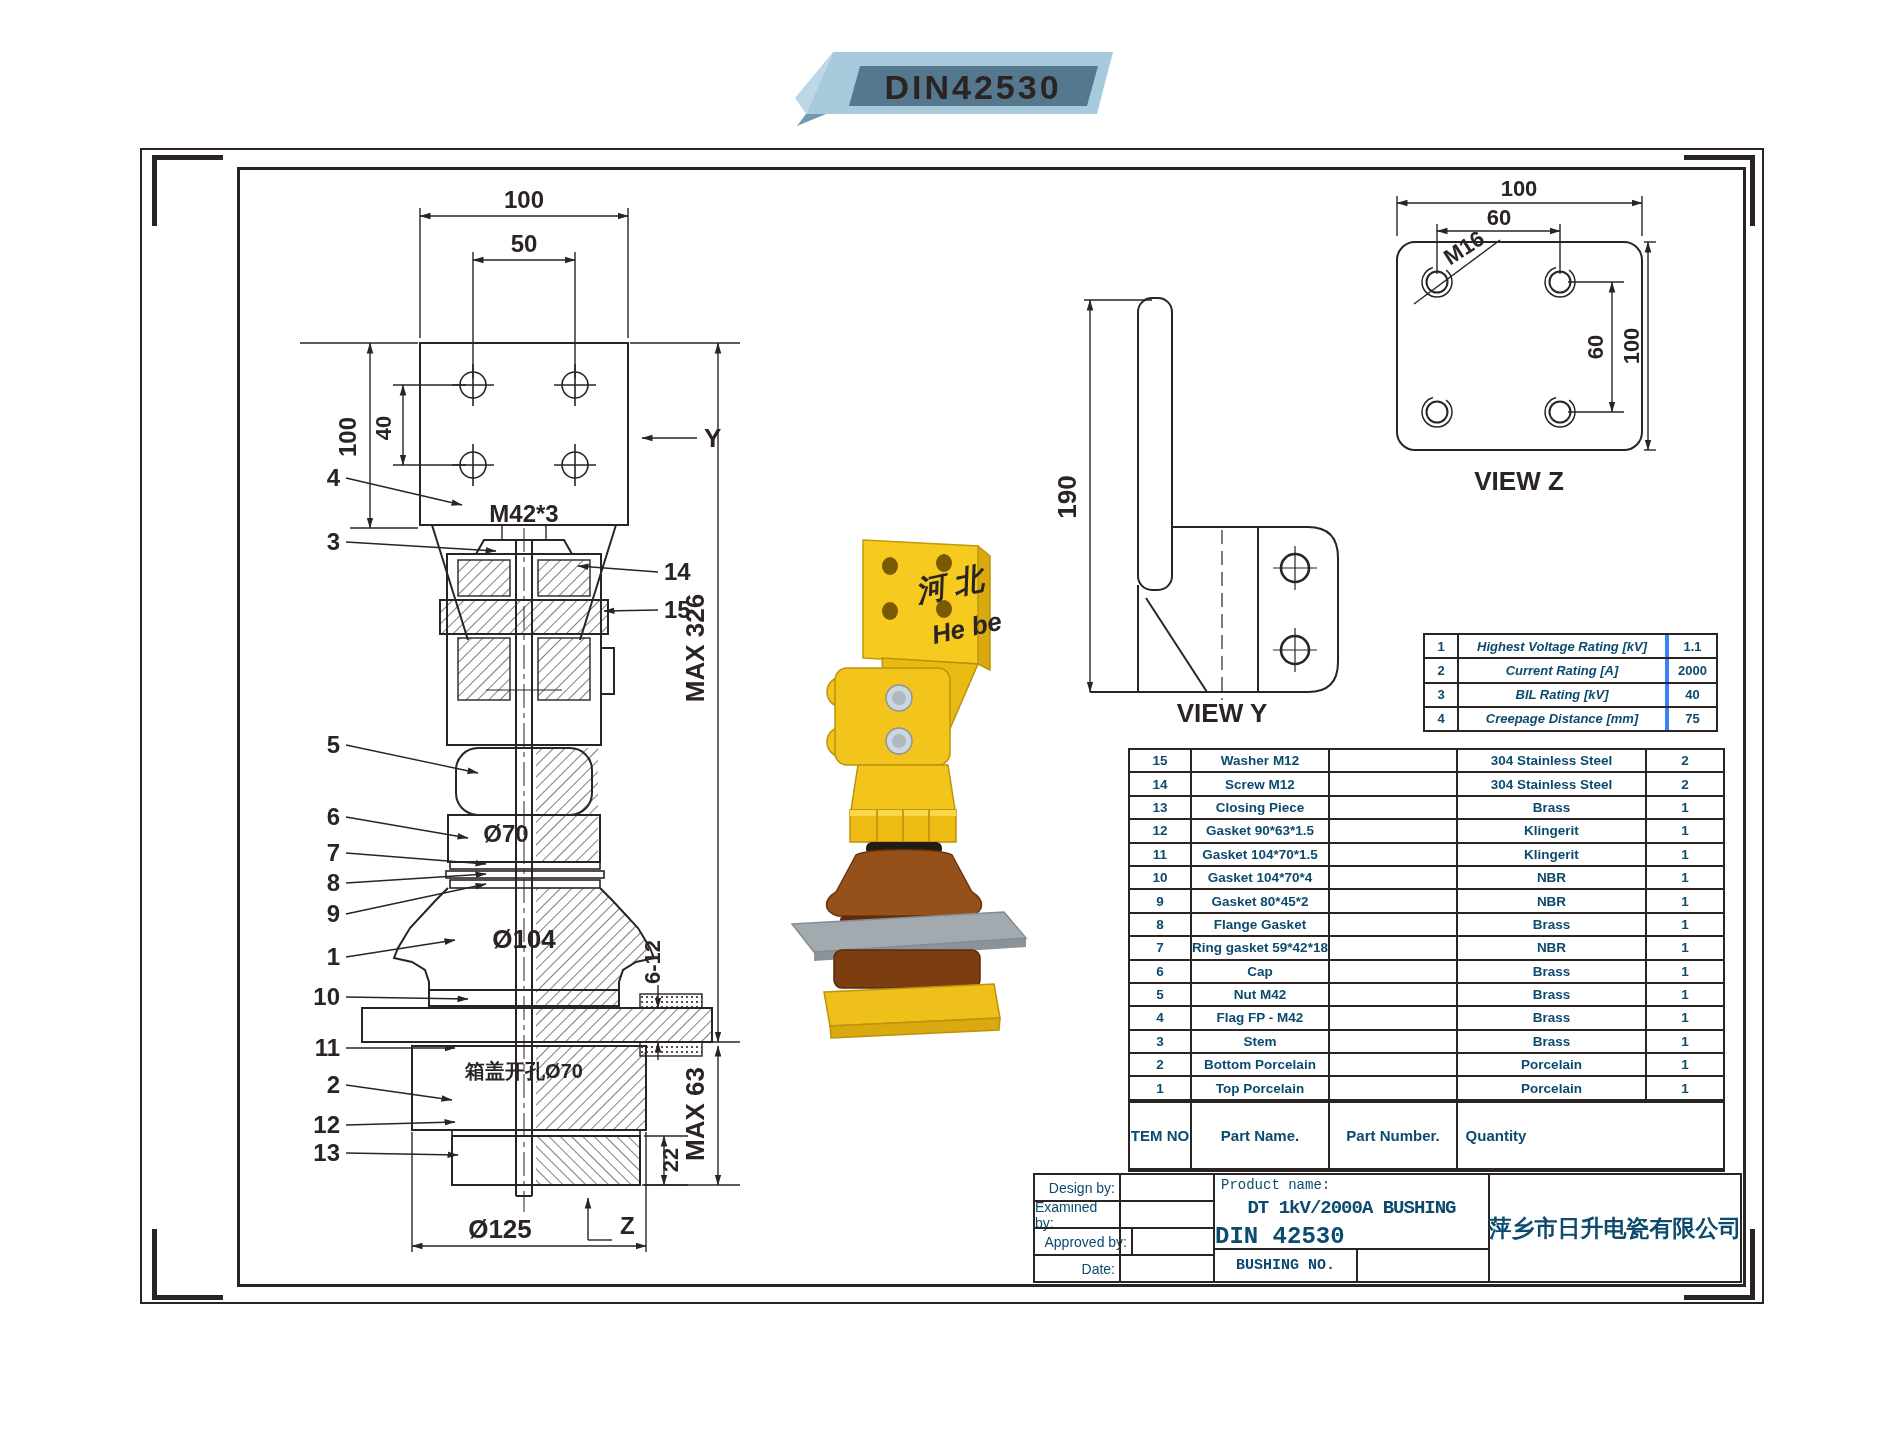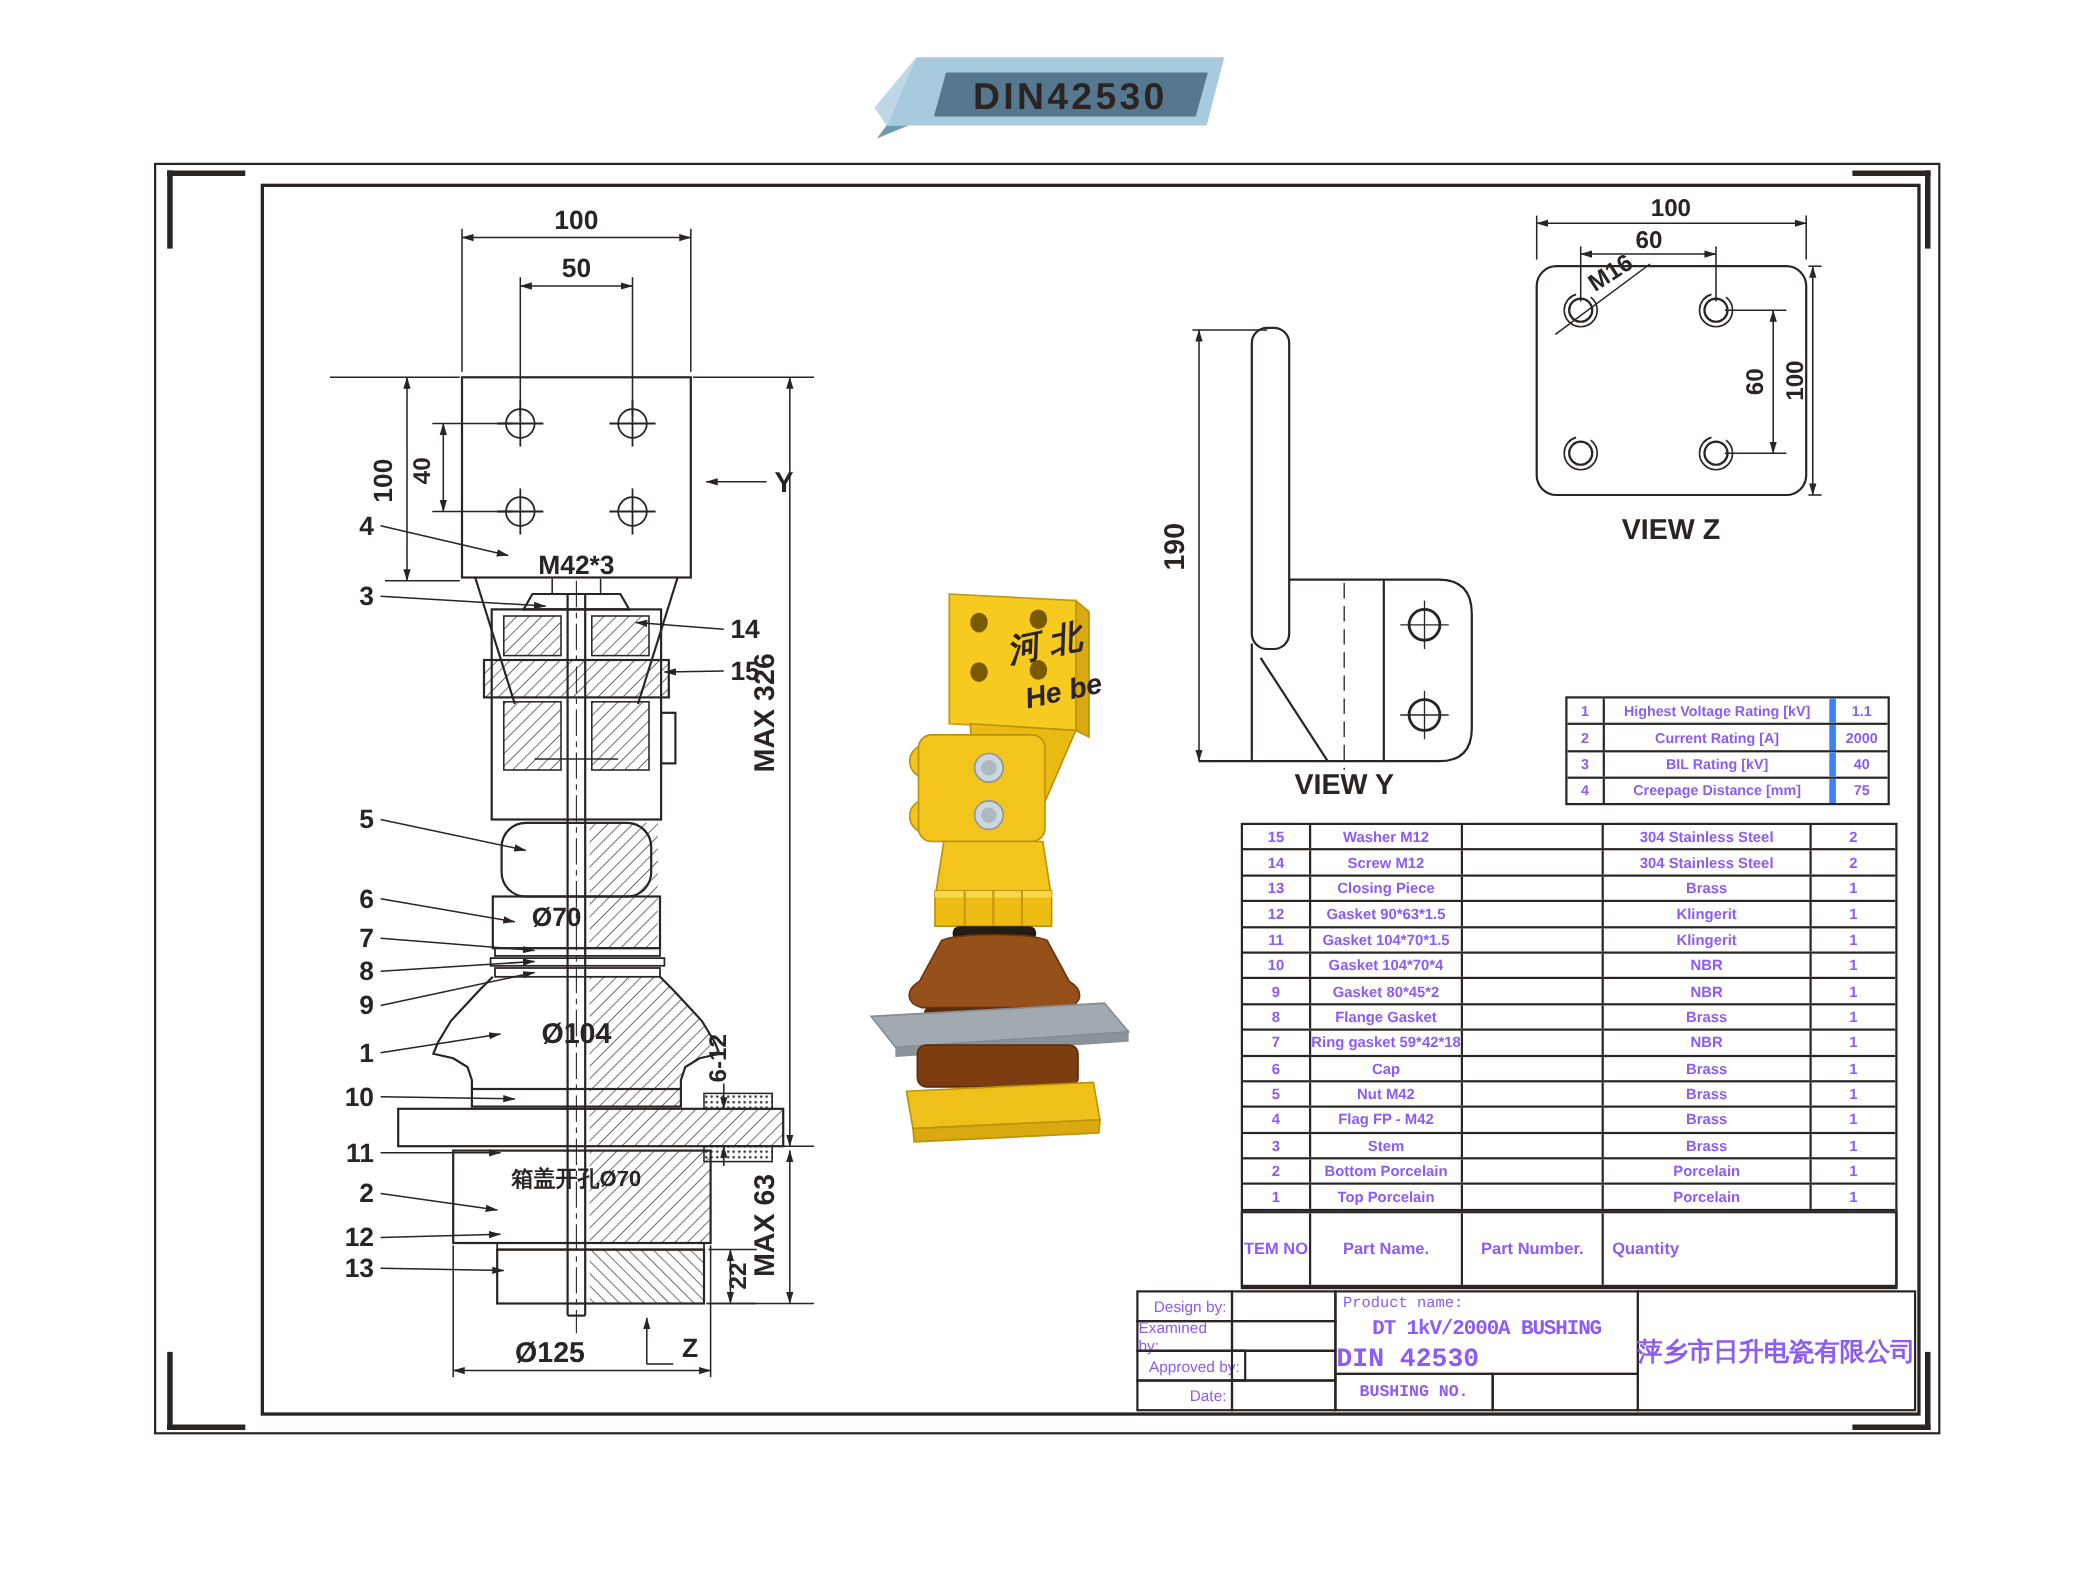--- a/index.html
+++ b/index.html
@@ -1,38 +1,38 @@
 <!DOCTYPE html>
 <html><head>
 <meta charset="utf-8">
 <style>
   html,body{margin:0;padding:0;background:#ffffff;}
   .page{position:relative;width:1900px;height:1450px;background:#ffffff;overflow:hidden;
-        font-family:"Liberation Sans",sans-serif;color:#8b5cf6;}
+        font-family:"Liberation Sans",sans-serif;color:#0c4a6e;}
   .abs{position:absolute;}
   
   .outer-frame{left:140px;top:148px;width:1620px;height:1152px;border:2px solid #2a2422;}
   .inner-frame{left:237px;top:167px;width:1503px;height:1114px;border:3px solid #2a2422;}
   .corner{width:66px;height:66px;}
   .corner.tl{left:152px;top:155px;border-left:5px solid #2a2422;border-top:5px solid #2a2422;}
   .corner.tr{left:1684px;top:155px;border-right:5px solid #2a2422;border-top:5px solid #2a2422;}
   .corner.bl{left:152px;top:1229px;border-left:5px solid #2a2422;border-bottom:5px solid #2a2422;}
   .corner.br{left:1684px;top:1229px;border-right:5px solid #2a2422;border-bottom:5px solid #2a2422;}
   svg{position:absolute;overflow:visible;}
   svg text{font-family:"Liberation Sans",sans-serif;font-weight:bold;fill:#2a2422;}
   
   .ins-title{left:1423px;top:583px;width:295px;height:46px;border:2px solid #2a2422;
              display:flex;align-items:center;justify-content:center;font-weight:bold;font-size:17px;box-sizing:border-box;}
   .ins-body{left:1423px;top:633px;width:295px;height:99px;border:2px solid #2a2422;box-sizing:border-box;
             display:flex;flex-direction:column;}
   .ins-row{display:flex;flex:1;border-bottom:2px solid #2a2422;}
   .ins-row:last-child{border-bottom:none;}
   .ins-row div{display:flex;align-items:center;justify-content:center;font-weight:bold;font-size:13px;box-sizing:border-box;}
   .ins-no{width:34px;border-right:2px solid #2a2422;}
-  .ins-name{flex:1;border-right:6px solid #3b82f6;}
+  .ins-name{flex:1;border-right:4px solid #3b82f6;font-style:italic;}
   .ins-val{width:47px;}
   .parts{left:1128px;top:748px;width:597px;height:424px;border:2px solid #2a2422;box-sizing:border-box;
          display:flex;flex-direction:column;}
   .p-row{display:flex;height:23.4px;border-bottom:2px solid #2a2422;box-sizing:border-box;flex:0 0 auto;}
   .p-row div{display:flex;align-items:center;justify-content:center;font-weight:bold;font-size:13.5px;box-sizing:border-box;overflow:hidden;white-space:nowrap;}
   .p-head{flex:1 1 auto;border-bottom:none;border-top:0;}
   .p-head div{font-size:15px;}
   .c-item{width:62px;border-right:2px solid #2a2422;}
   .c-name{width:138px;border-right:2px solid #2a2422;}
   .c-num{width:128px;border-right:2px solid #2a2422;}

